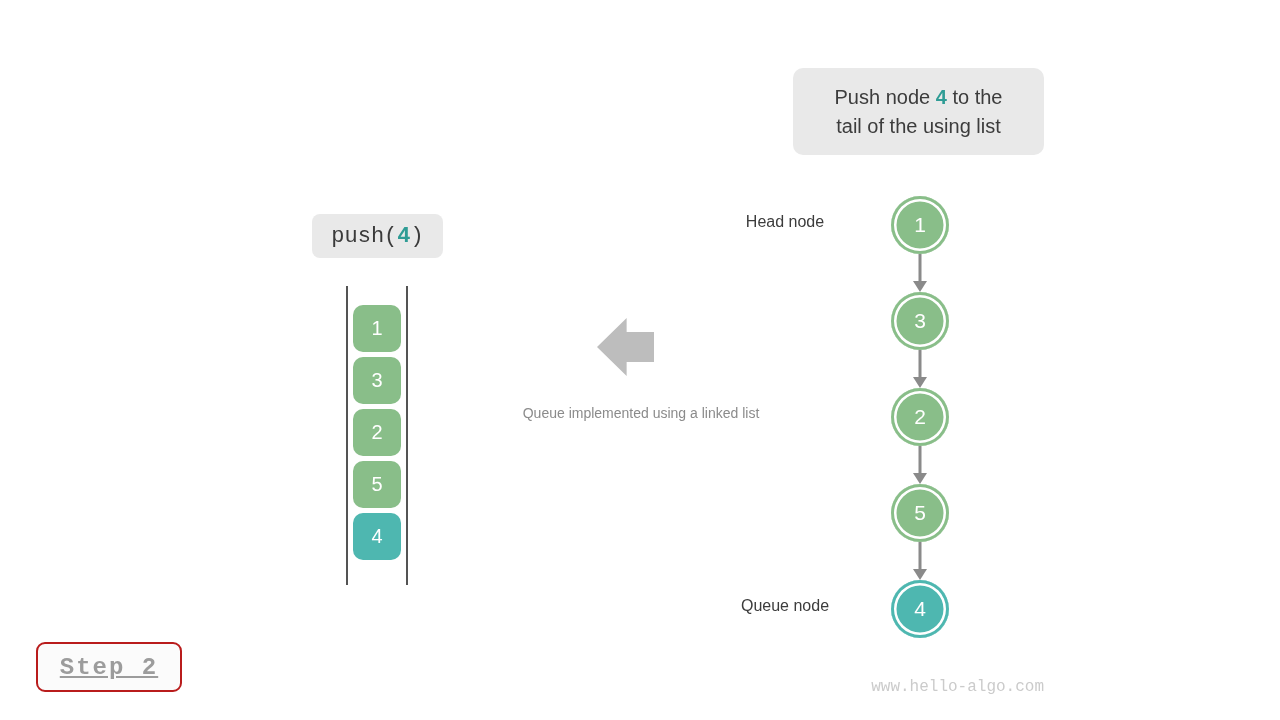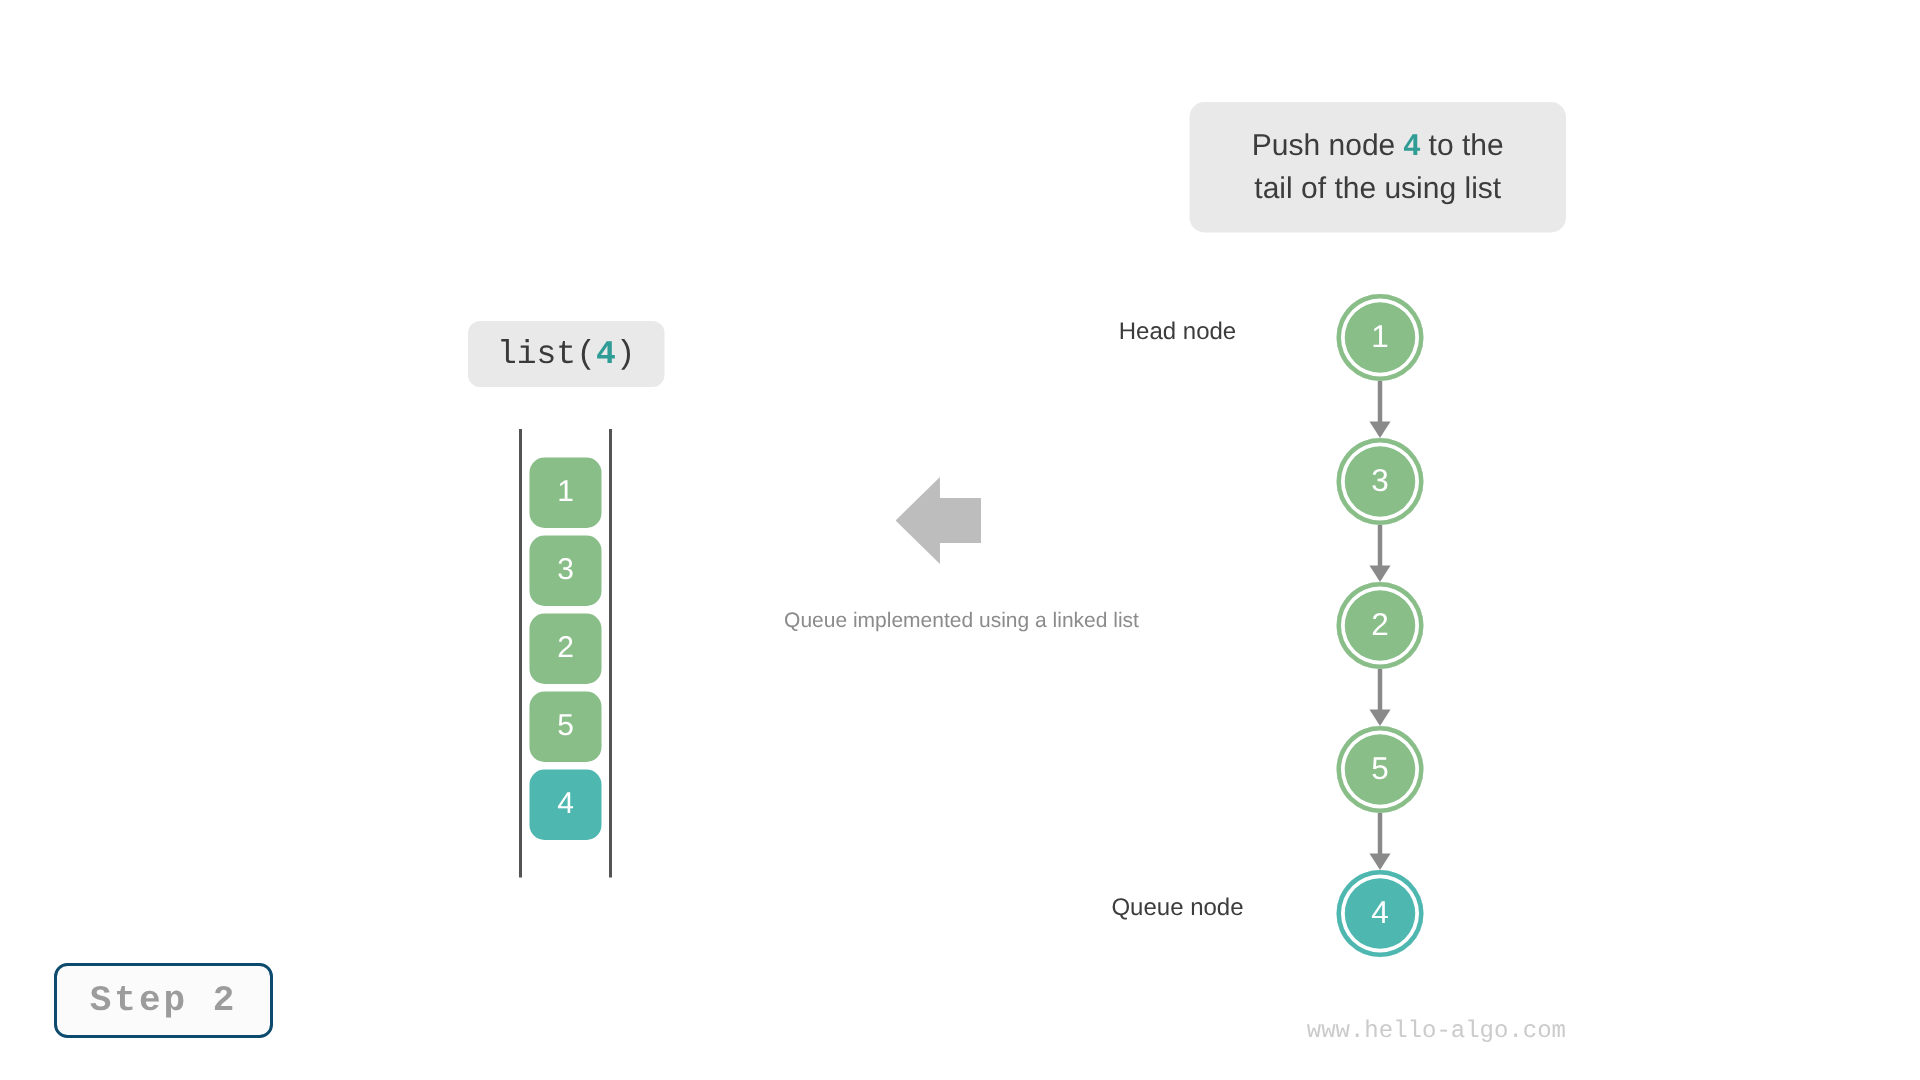--- a/index.html
+++ b/index.html
@@ -68,42 +68,42 @@
   }
   .node-label{
     position:absolute;width:170px;text-align:center;left:700px;
     font-size:16px;font-weight:normal;color:var(--text-dark,#3c3c3c);
   }
   .head-label{top:213px;}
   .tail-label{top:597px;}
   
   .step-badge{
     position:absolute;left:36px;top:642px;width:146px;height:50px;box-sizing:border-box;
-    background:#fbfbfb;border:2px solid #0c4a6e;border-radius:9px;
+    background:#fbfbfb;border:2px solid #b91c1c;border-radius:9px;
     display:flex;align-items:center;justify-content:center;
     font-family:"Liberation Mono",monospace;font-size:24px;font-weight:bold;
-    letter-spacing:2px;color:#9c9c9c;
+    letter-spacing:2px;color:#9c9c9c;text-decoration:underline;
   }
   
   .watermark{
     position:absolute;right:40px;top:678px;
     font-family:"Liberation Mono",monospace;font-size:16px;color:#cbcbcb;
   }
 </style>
 </head>
 <body>
 
 <div id="canvas">
 
   <div class="callout">
     <div class="line"><span>Push node </span><span class="accent-num">4</span><span> to the</span></div>
     <div class="line">tail of the using list</div>
   </div>
 
-  <div class="push-label"><span>list(</span><span class="accent-num">4</span><span>)</span></div>
+  <div class="push-label"><span>push(</span><span class="accent-num">4</span><span>)</span></div>
 
   <div class="queue">
     <div class="qitem" data-color="green">1</div>
     <div class="qitem" data-color="green">3</div>
     <div class="qitem" data-color="green">2</div>
     <div class="qitem" data-color="green">5</div>
     <div class="qitem" data-color="teal">4</div>
   </div>
 
   <div class="block-arrow"></div>

